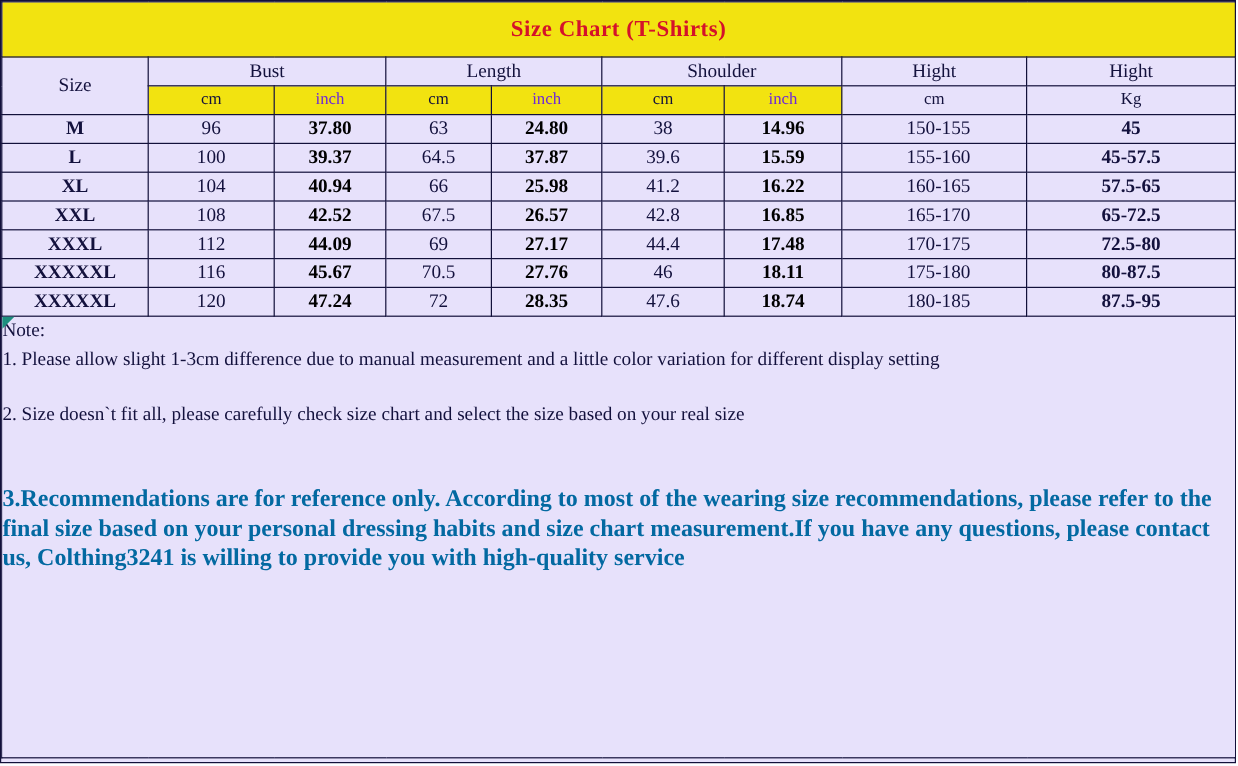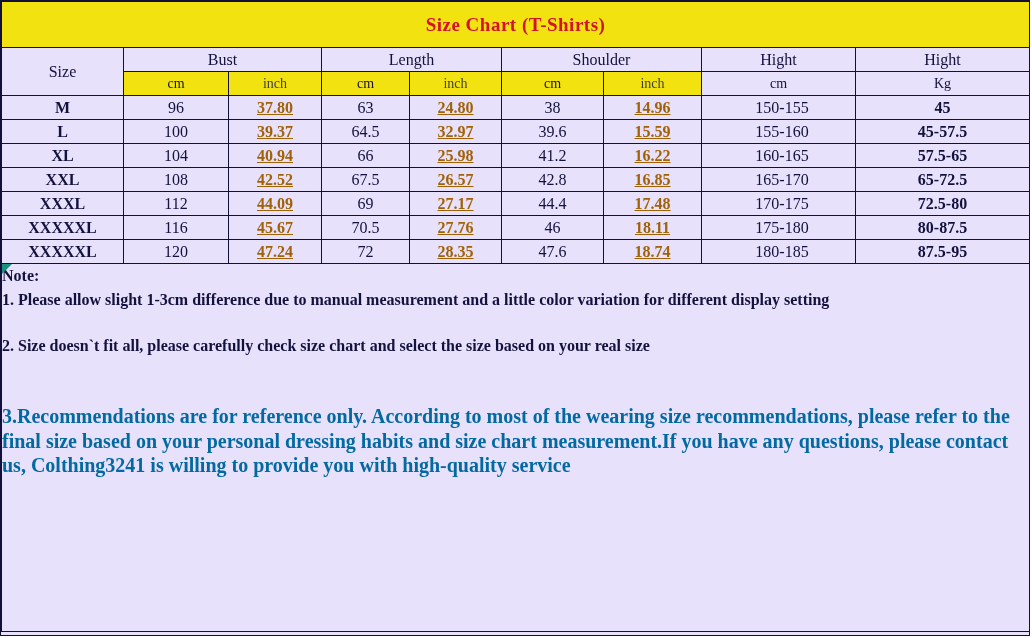--- a/index.html
+++ b/index.html
@@ -75,33 +75,33 @@
   .sub-plain {
     background: #e7e1fb;
     text-align: center;
     vertical-align: middle;
     height: 24px;
     font-size: 14px;
     font-weight: bold;
     color: #13113d;
   }
   .u-cm { color: #13113d; }
-  .u-inch { color: #404040; }
+  .u-inch { color: #6d28d9; }
 
   
   .drow td {
     height: 24px;
     font-size: 16px;
     text-align: center;
     vertical-align: middle;
     background: #e7e1fb;
     color: #13113d;
   }
   .drow td.c-size { font-weight: bold; }
-  .drow td.c-inch { color: #a16207; font-weight: bold; text-decoration: underline; }
+  .drow td.c-inch { color: #000000; font-weight: bold; }
   .drow td.c-hight { text-align: center; padding-left: 7px; }
   .drow td.c-weight { font-weight: bold; }
 
   
   .notes-cell {
     background: #e7e1fb;
     vertical-align: top;
     position: relative;
     padding: 7px 8px 0 7px;
     height: 368px;
@@ -113,21 +113,20 @@
     width: 0;
     height: 0;
     border-top: 10px solid #1d8f7e;
     border-right: 10px solid transparent;
   }
   .note-line {
     font-size: 16px;
     color: #13113d;
     line-height: 24px;
     font-family: "Liberation Serif", "DejaVu Serif", serif;
-    font-weight: bold;
   }
   .note-red {
     font-size: 20px;
     color: #0369a1;
     font-weight: bold;
     line-height: 24.5px;
   }
   .spacer { height: 22px; }
   .spacer-big { height: 46px; }
 </style>
@@ -184,21 +183,21 @@
         <td class="c-inch">14.96</td>
         <td class="c-hight">150-155</td>
         <td class="c-weight">45</td>
       </tr>
 
       <tr class="drow">
         <td class="c-size">L</td>
         <td>100</td>
         <td class="c-inch">39.37</td>
         <td>64.5</td>
-        <td class="c-inch">32.97</td>
+        <td class="c-inch">37.87</td>
         <td>39.6</td>
         <td class="c-inch">15.59</td>
         <td class="c-hight">155-160</td>
         <td class="c-weight">45-57.5</td>
       </tr>
 
       <tr class="drow">
         <td class="c-size">XL</td>
         <td>104</td>
         <td class="c-inch">40.94</td>

